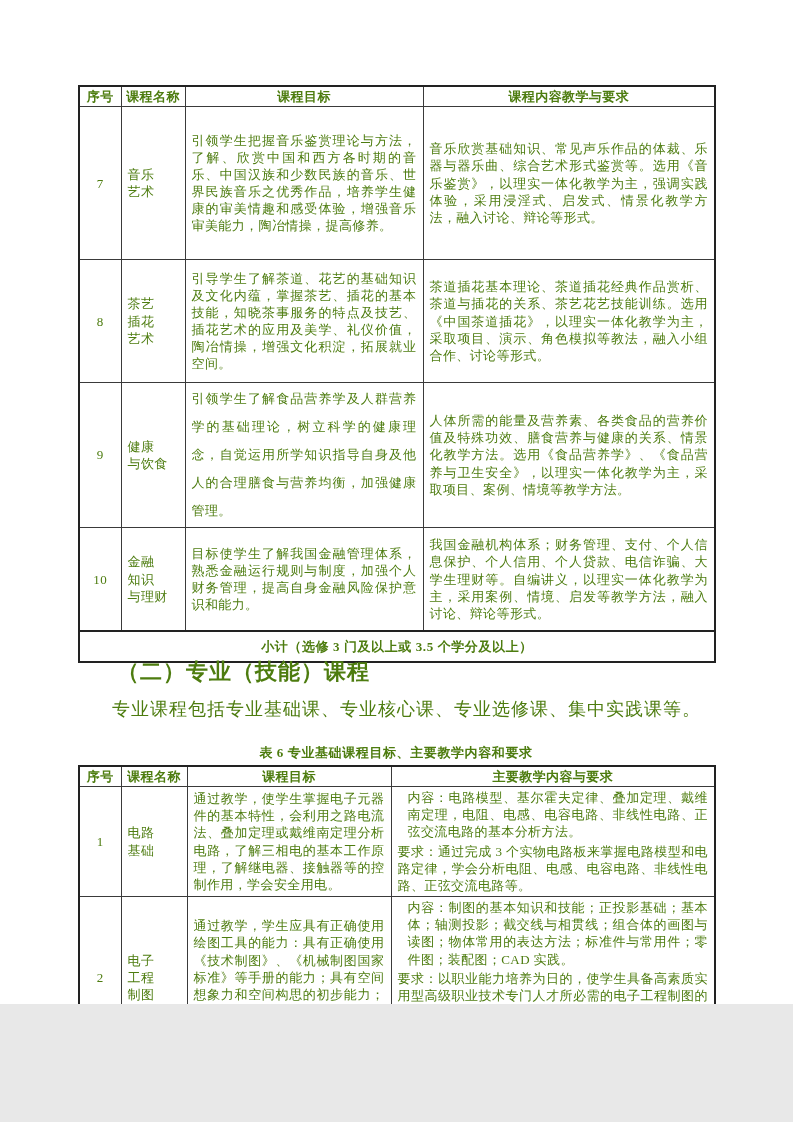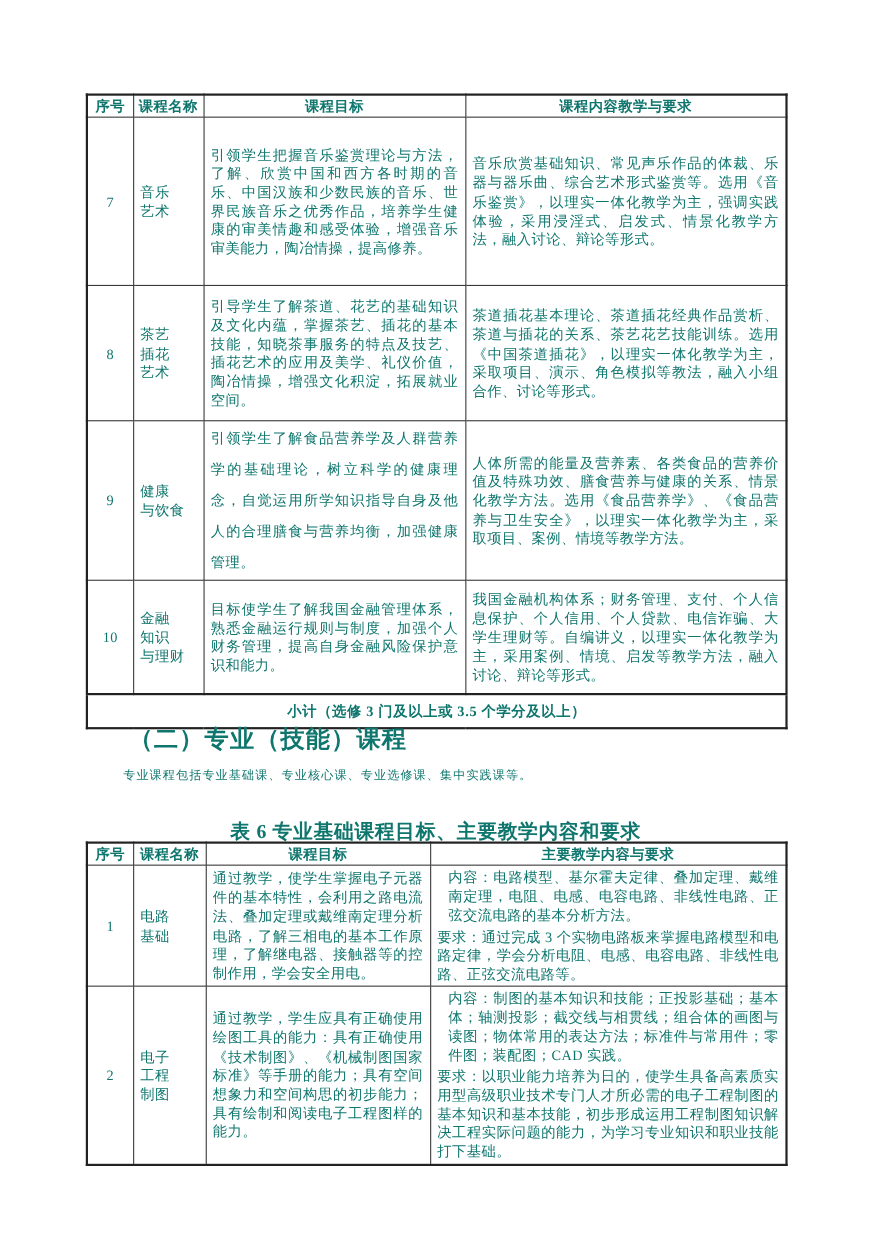--- a/index.html
+++ b/index.html
@@ -1,22 +1,22 @@
 <!DOCTYPE html>
 <html><head>
 <meta charset="utf-8">
 <style>
   html,body{margin:0;padding:0;background:#e8e8e8;}
   .page{
     position:relative;
-    width:793px;height:1122px;
+    width:793px;height:1004px;
     background:#ffffff;
     margin:0 auto;
     font-family:"Liberation Serif","DejaVu Serif",serif;
-    color:#0f766e;
+    color:#4d7c0f;
     overflow:hidden;
   }
   table.doc{
     position:absolute;
     left:78px;
     border-collapse:collapse;
     table-layout:fixed;
     width:636px;
     font-size:13px;
     line-height:1.32;
@@ -60,30 +60,30 @@
     position:absolute;
     left:117px;top:657px;
     font-size:22px;
     font-weight:bold;
     letter-spacing:1px;
   }
   .sec-paragraph{
     position:absolute;
     left:78px;top:697px;
     width:640px;
-    font-size:11px;
+    font-size:18px;
     letter-spacing:1px;
     text-indent:34px;
   }
   .table-caption{
     position:absolute;
     left:78px;top:744px;
     width:636px;
     text-align:center;
-    font-size:18px;
+    font-size:13px;
     font-weight:bold;
     letter-spacing:0.6px;
   }
 </style>
 </head>
 <body>
 
 <div class="page">
 
   <table class="doc" id="table1">

